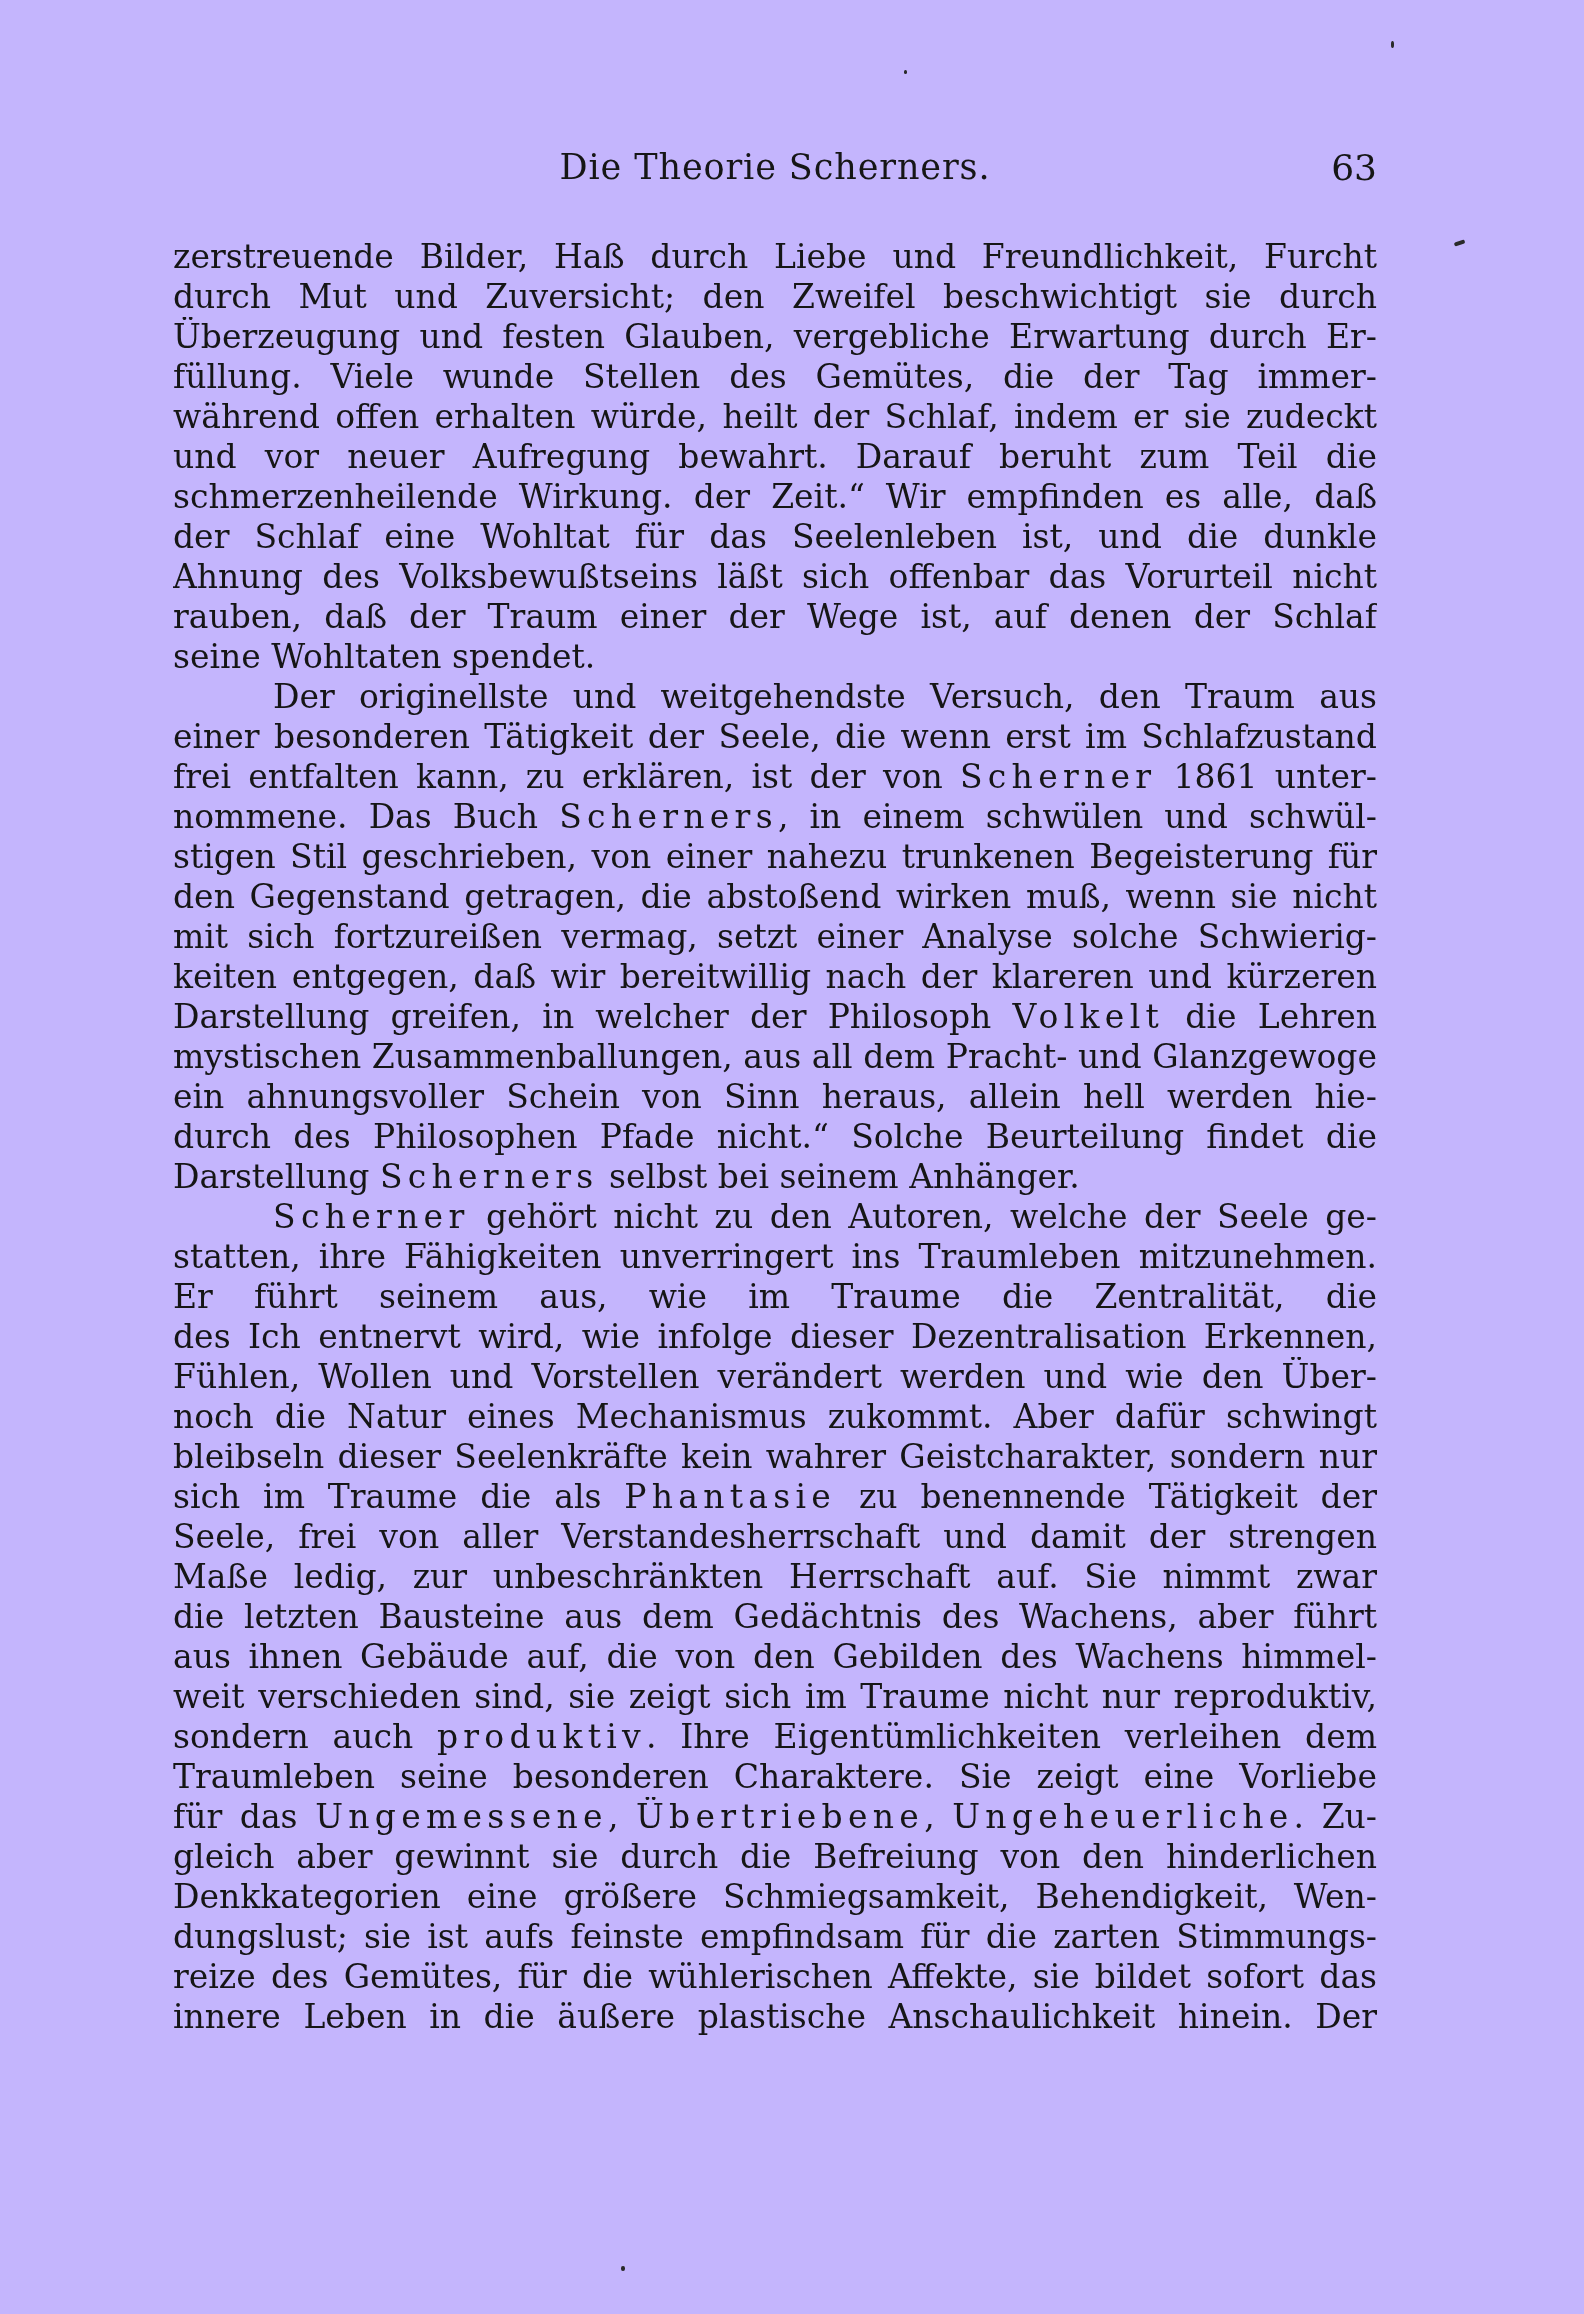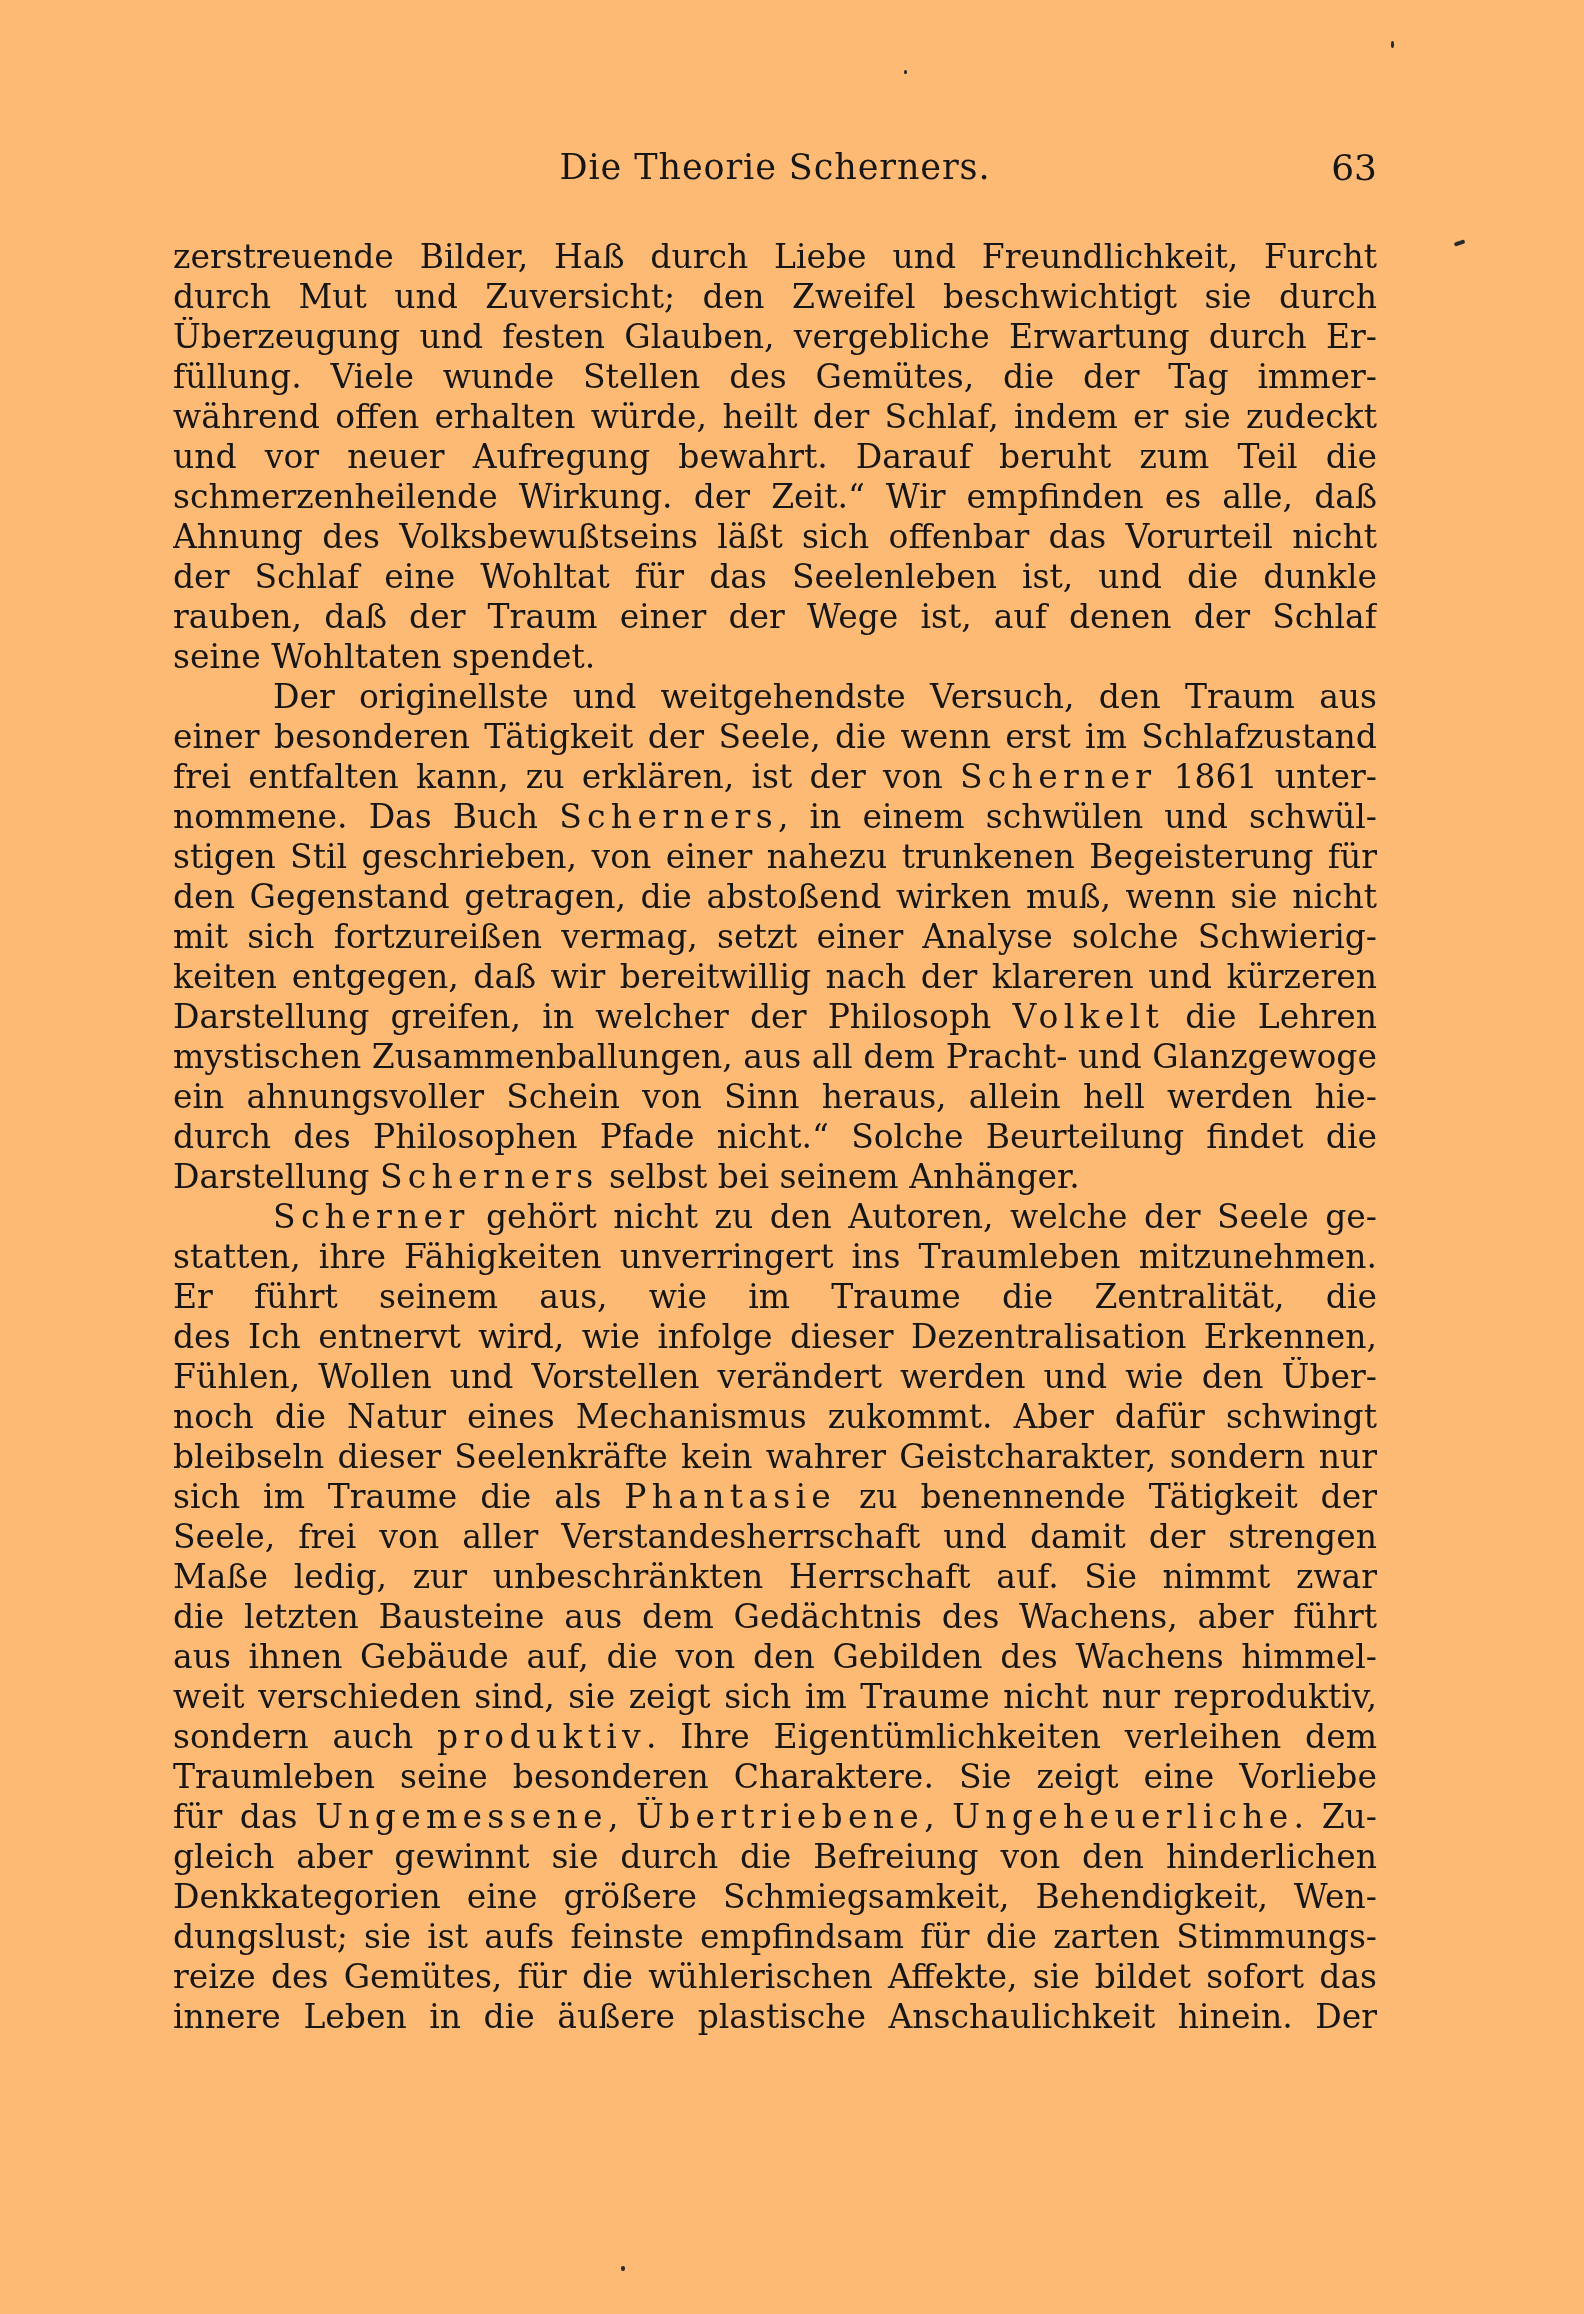--- a/index.html
+++ b/index.html
@@ -11,21 +11,21 @@
     width: 1584px;
     height: 2314px;
     position: relative;
     font-family: "DejaVu Serif", "Liberation Serif", serif;
     color: #161616;
     overflow: hidden;
   }
   .page {
     position: absolute;
     inset: 0;
-    background: #fdba74;
+    background: #c4b5fd;
   }
   .running-head {
     position: absolute;
     top: 147px;
     left: 173px;
     width: 1204px;
     height: 41px;
     line-height: 41px;
     text-align: center;
     font-size: 35px;
@@ -88,22 +88,22 @@
   <div class="page-number">63</div>
 
   <div class="text-block">
       <div class="line"><span>zerstreuende Bilder, Haß durch Liebe und Freundlichkeit, Furcht</span></div>
       <div class="line"><span>durch Mut und Zuversicht; den Zweifel beschwichtigt sie durch</span></div>
       <div class="line"><span>Überzeugung und festen Glauben, vergebliche Erwartung durch Er-</span></div>
       <div class="line"><span>füllung. Viele wunde Stellen des Gemütes, die der Tag immer-</span></div>
       <div class="line"><span>während offen erhalten würde, heilt der Schlaf, indem er sie zudeckt</span></div>
       <div class="line"><span>und vor neuer Aufregung bewahrt. Darauf beruht zum Teil die</span></div>
       <div class="line"><span>schmerzenheilende Wirkung. der Zeit.“ Wir empfinden es alle, daß</span></div>
+      <div class="line"><span>der Schlaf eine Wohltat für das Seelenleben ist, und die dunkle</span></div>
       <div class="line"><span>Ahnung des Volksbewußtseins läßt sich offenbar das Vorurteil nicht</span></div>
-      <div class="line"><span>der Schlaf eine Wohltat für das Seelenleben ist, und die dunkle</span></div>
       <div class="line"><span>rauben, daß der Traum einer der Wege ist, auf denen der Schlaf</span></div>
       <div class="line pend"><span>seine Wohltaten spendet.</span></div>
       <div class="line indent"><span>Der originellste und weitgehendste Versuch, den Traum aus</span></div>
       <div class="line"><span>einer besonderen Tätigkeit der Seele, die wenn erst im Schlafzustand</span></div>
       <div class="line"><span>frei entfalten kann, zu erklären, ist der von </span><span class="sperr">Scherner</span><span> 1861 unter-</span></div>
       <div class="line"><span>nommene. Das Buch </span><span class="sperr">Scherners</span><span>, in einem schwülen und schwül-</span></div>
       <div class="line"><span>stigen Stil geschrieben, von einer nahezu trunkenen Begeisterung für</span></div>
       <div class="line"><span>den Gegenstand getragen, die abstoßend wirken muß, wenn sie nicht</span></div>
       <div class="line"><span>mit sich fortzureißen vermag, setzt einer Analyse solche Schwierig-</span></div>
       <div class="line"><span>keiten entgegen, daß wir bereitwillig nach der klareren und kürzeren</span></div>

